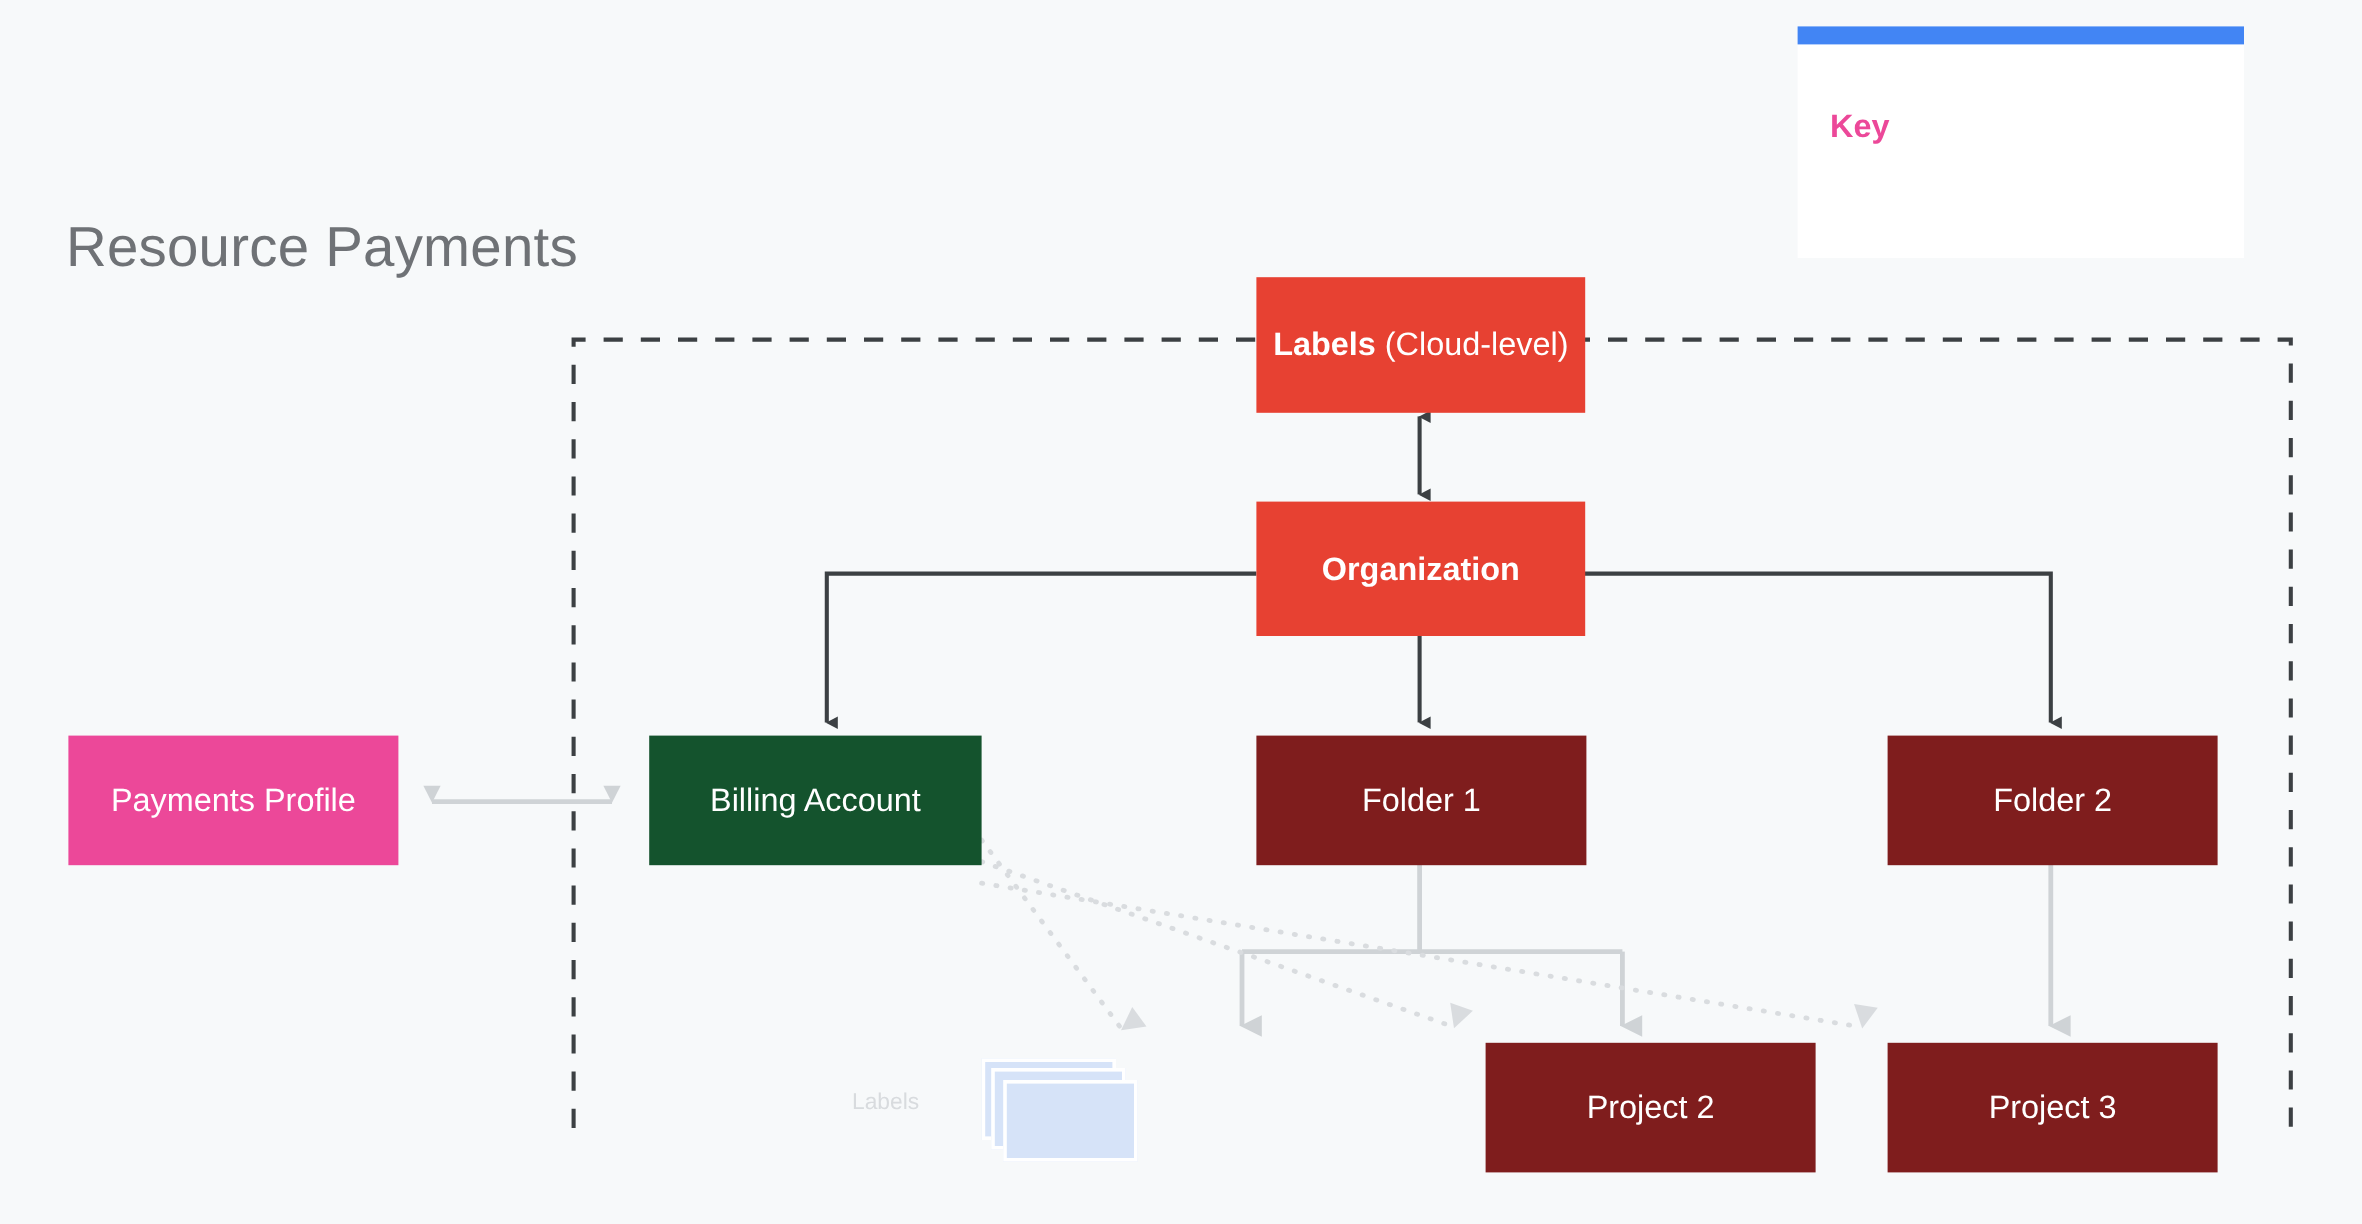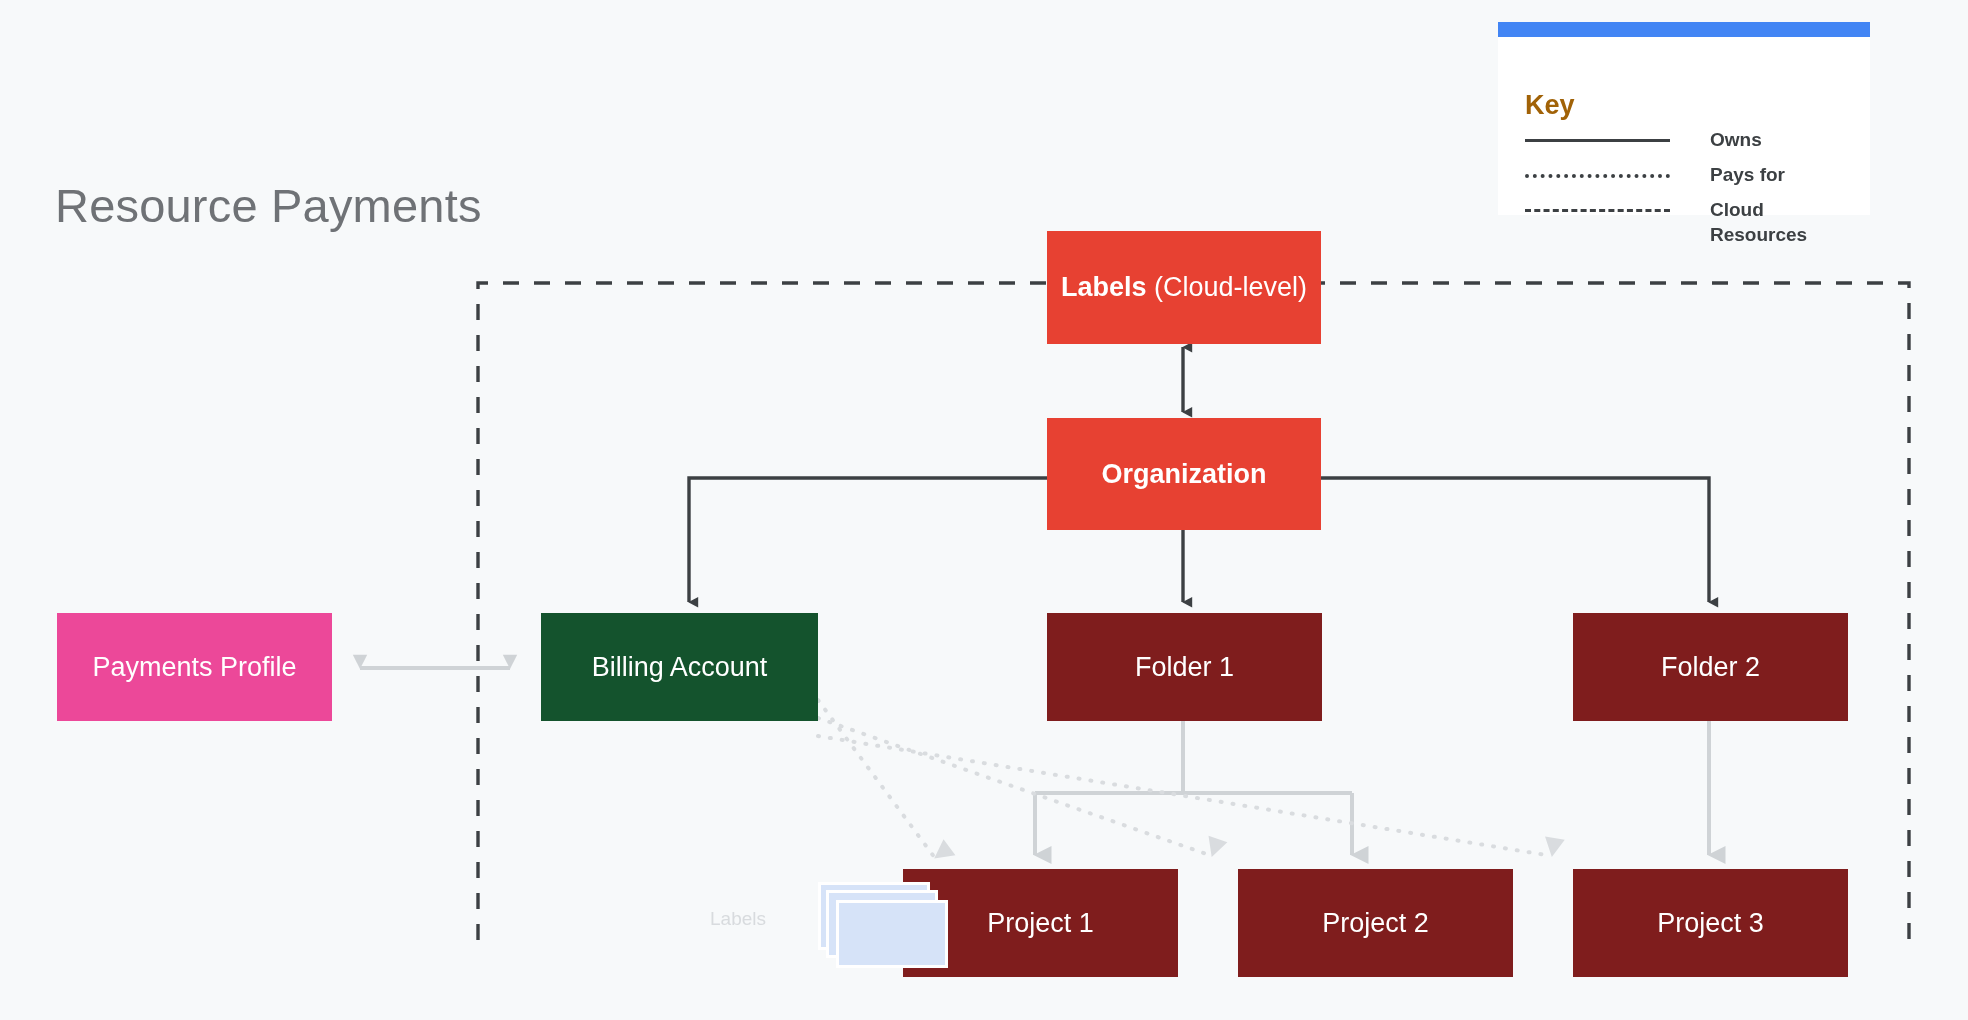--- a/index.html
+++ b/index.html
@@ -65,21 +65,21 @@
     width:372px;height:193px;
     background:#FFFFFF;
     box-sizing:border-box;
   }
   .key-accent{
     position:absolute;left:0;top:0;width:372px;height:15px;
     background:#4285F4;
   }
   .key-title{
     position:absolute;left:27px;top:70px;
-    font-size:27px;font-weight:700;color:#a16207;
+    font-size:27px;font-weight:700;color:#ec4899;
     line-height:1;
   }
   .key-rows{position:absolute;left:27px;top:105px;width:330px;}
   .key-row{position:relative;height:35px;}
   .key-sample{
     position:absolute;left:0;top:12px;width:145px;height:0;
     border-top-width:3px;border-top-color:#3C4043;
   }
   .key-sample.solid{border-top-style:solid;}
   .key-sample.dotted{border-top-style:dotted;border-top-width:4px;}
@@ -178,52 +178,35 @@
   </div>
 
   <div class="node node-blue node-soft" style="left:1047px;top:613px;width:275px;height:108px;">
     <span class="node-label">Folder 1</span>
   </div>
 
   <div class="node node-blue node-soft" style="left:1573px;top:613px;width:275px;height:108px;">
     <span class="node-label">Folder 2</span>
   </div>
 
-  <div class="node node-blue node-soft" style="left:903px;top:869px;width:275px;height:108px;">
-    <span class="node-label">Project 1</span>
-  </div>
 
   <div class="node node-blue node-soft" style="left:1238px;top:869px;width:275px;height:108px;">
     <span class="node-label">Project 2</span>
   </div>
 
   <div class="node node-blue node-soft" style="left:1573px;top:869px;width:275px;height:108px;">
     <span class="node-label">Project 3</span>
   </div>
 
   <div class="labels-text" style="left:710px;top:908px;">Labels</div>
 
   <div class="labels-icon" style="left:818px;top:882px;width:140px;height:90px;">
     <div class="card" style="left:0px;  top:0px;  width:112px;height:68px;"></div>
     <div class="card" style="left:8px;  top:8px;  width:112px;height:68px;"></div>
     <div class="card" style="left:18px; top:18px; width:112px;height:68px;"></div>
   </div>
 
   <div class="key-panel">
     <div class="key-accent"></div>
     <div class="key-title">Key</div>
-    <div class="key-rows">
-      <div class="key-row">
-        <div class="key-sample solid"></div>
-        <div class="key-label">Owns</div>
-      </div>
-      <div class="key-row">
-        <div class="key-sample dotted"></div>
-        <div class="key-label">Pays for</div>
-      </div>
-      <div class="key-row">
-        <div class="key-sample dashed"></div>
-        <div class="key-label">Cloud Resources</div>
-      </div>
-    </div>
   </div>
 
 </div>
 
 </body></html>

